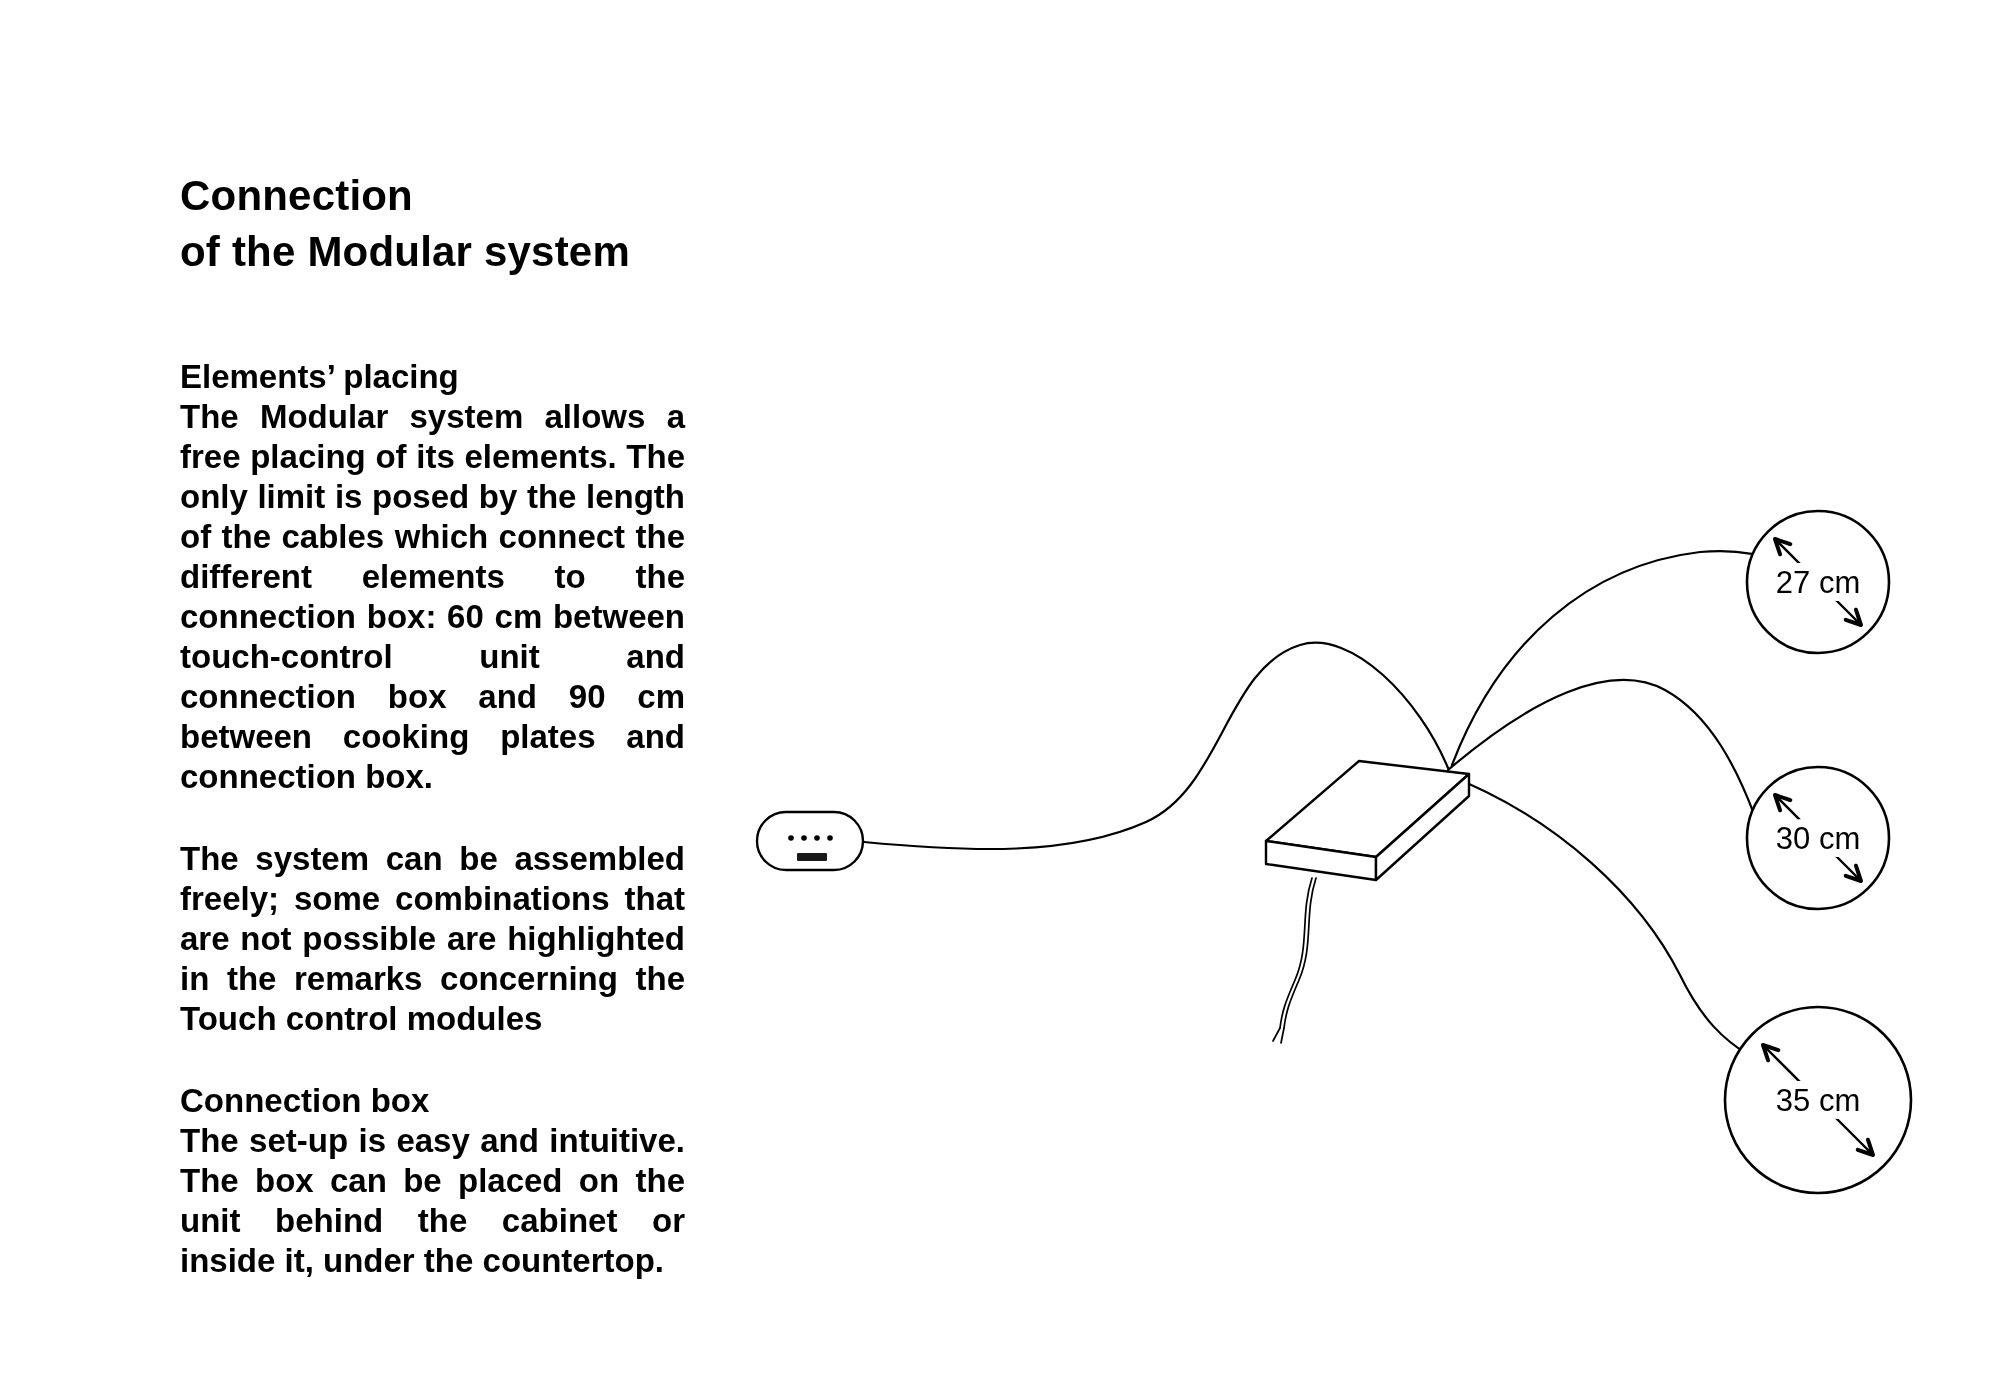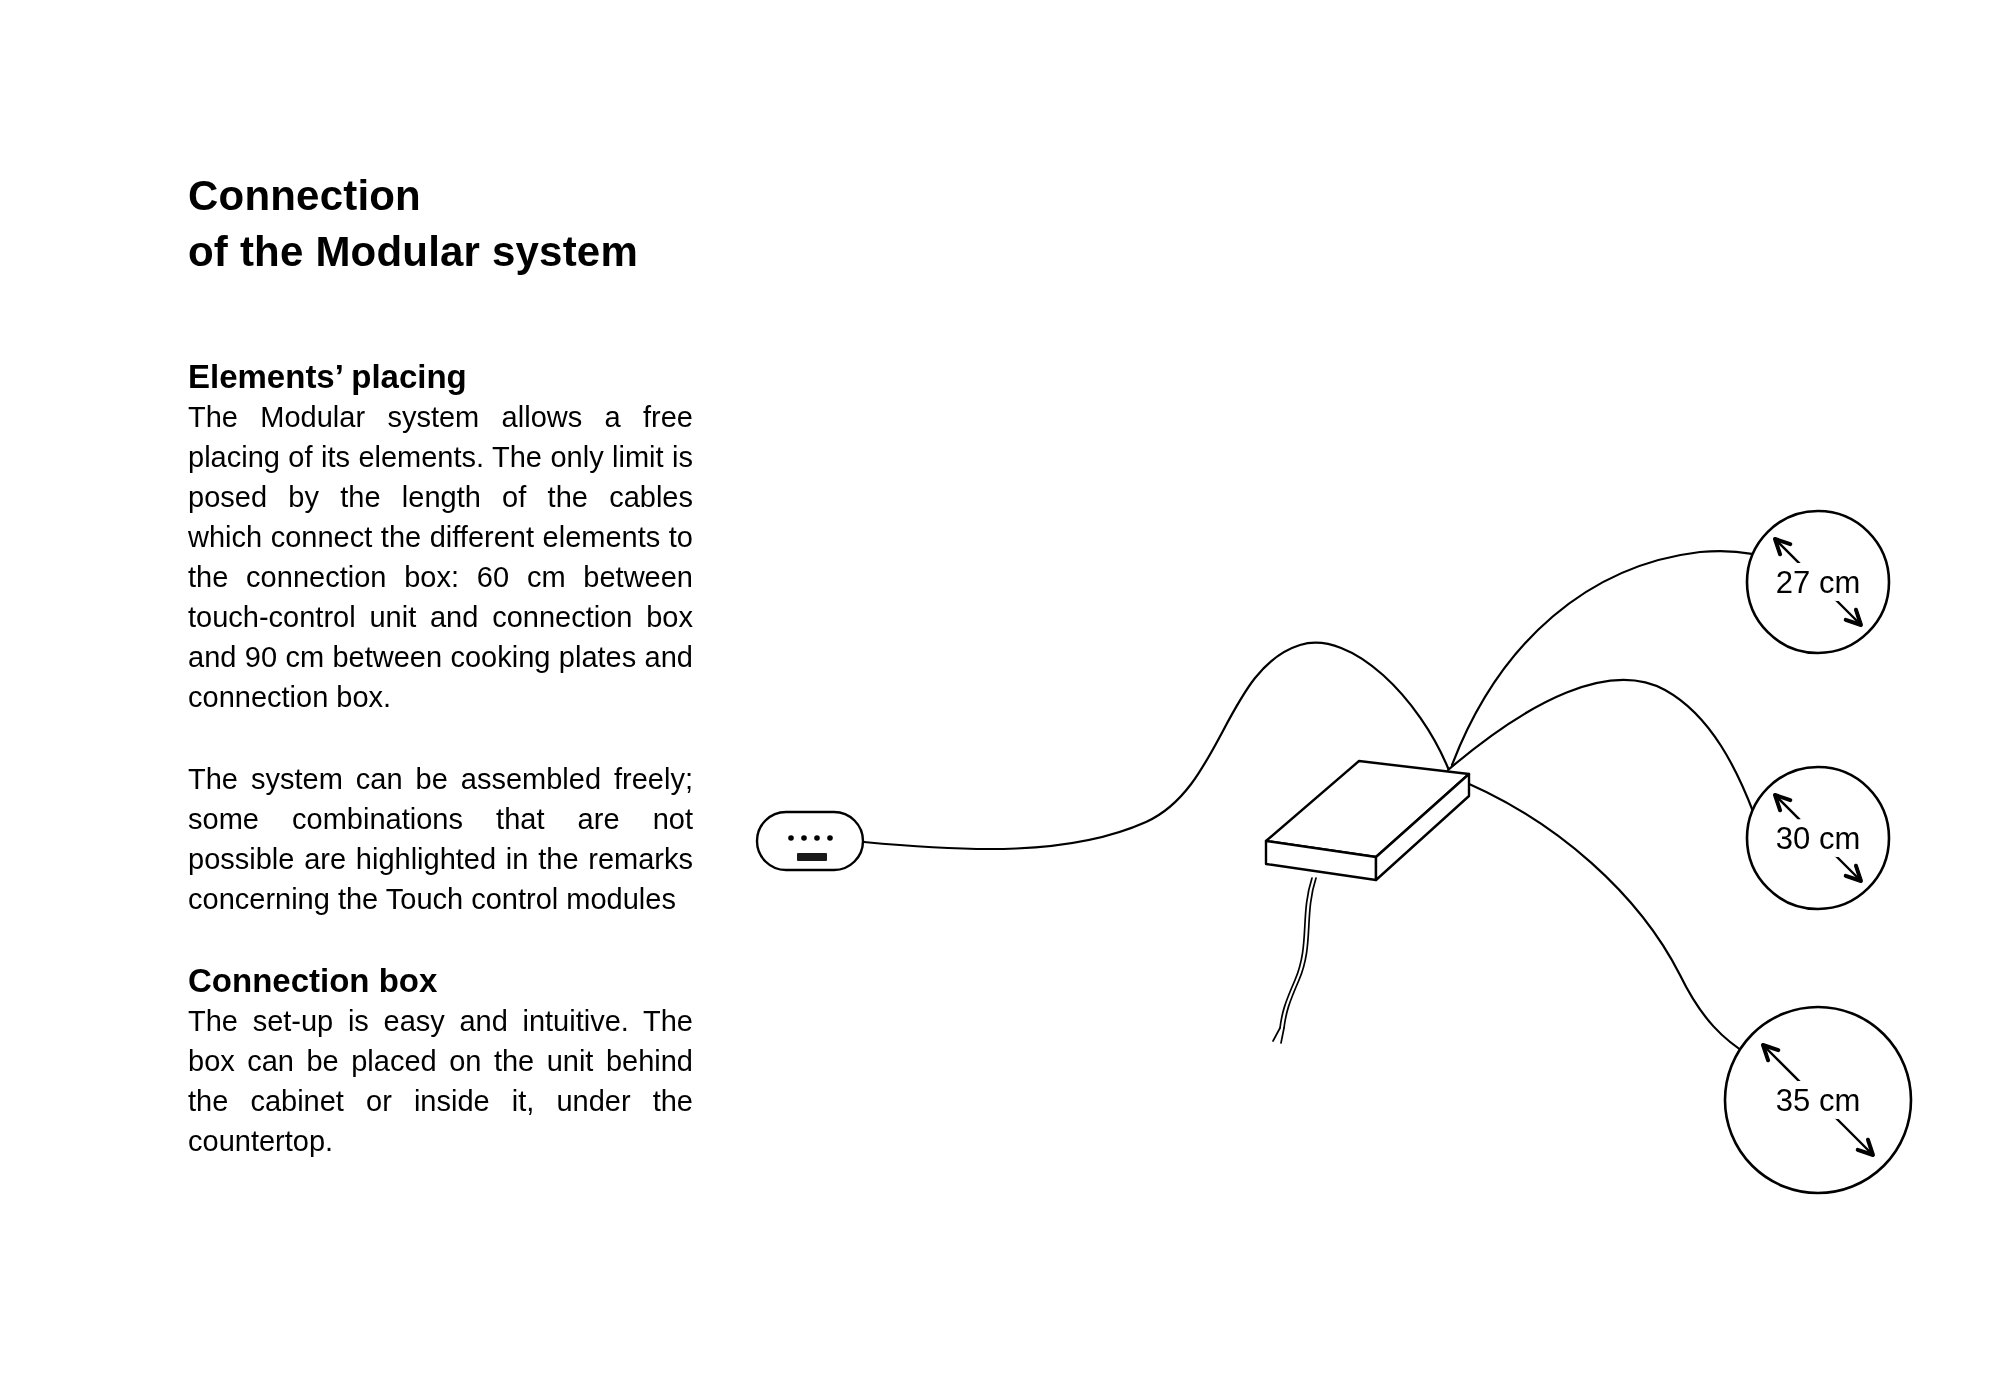--- a/index.html
+++ b/index.html
@@ -6,43 +6,44 @@
   .page{
     position:relative;
     width:2000px;height:1400px;
     background:#ffffff;
     font-family:"Liberation Sans", sans-serif;
     color:#000;
     overflow:hidden;
   }
   .text-col{
     position:absolute;
-    left:188px;top:168px;
+    left:180px;top:168px;
     width:505px;
   }
   .page-title{
     font-size:42px;
     font-weight:bold;
     line-height:1.34;
     margin:0 0 76px 0;
     letter-spacing:0.2px;
   }
   .section{margin-top:42px;}
   .section:first-of-type{margin-top:0;}
   .section h2{
     font-size:33px;
     font-weight:bold;
     line-height:40px;
     margin:0;
   }
   .section p{
-    font-size:29px;
+    font-size:33px;
     line-height:40px;
     margin:0;
     text-align:justify;
+    font-weight:bold;
   }
   .diagram{
     position:absolute;
     left:0;top:0;
     width:2000px;height:1400px;
   }
   .cable{fill:none;stroke:#000;stroke-width:2.2;stroke-linecap:round;}
   .thin{fill:none;stroke:#000;stroke-width:1.7;stroke-linecap:round;}
   .boxface{fill:#ffffff;stroke:#000;stroke-width:2.4;stroke-linejoin:round;}
   .ring{fill:#ffffff;stroke:#000;stroke-width:2.6;}

